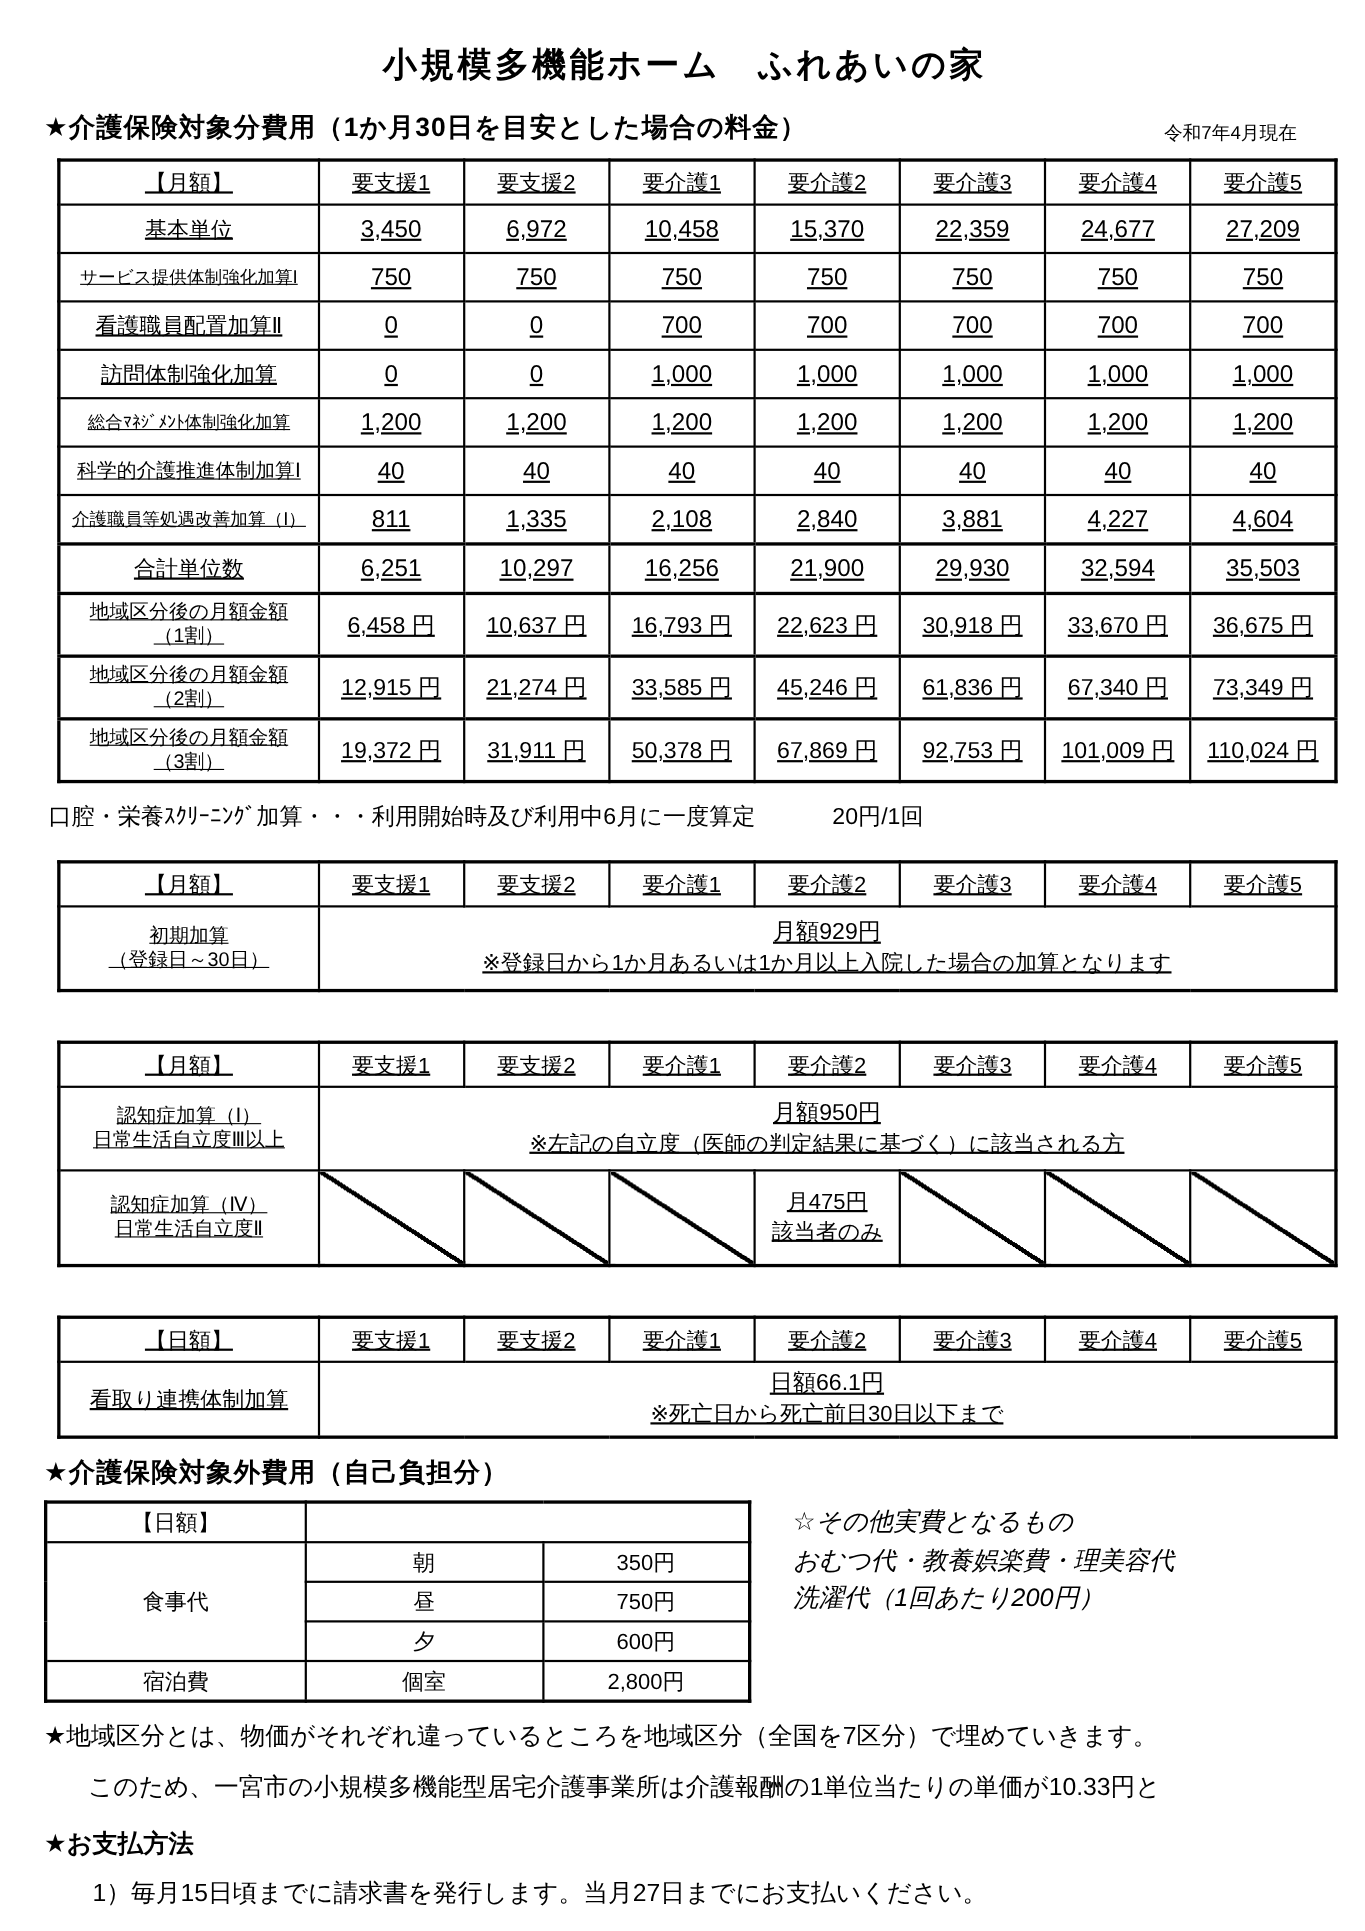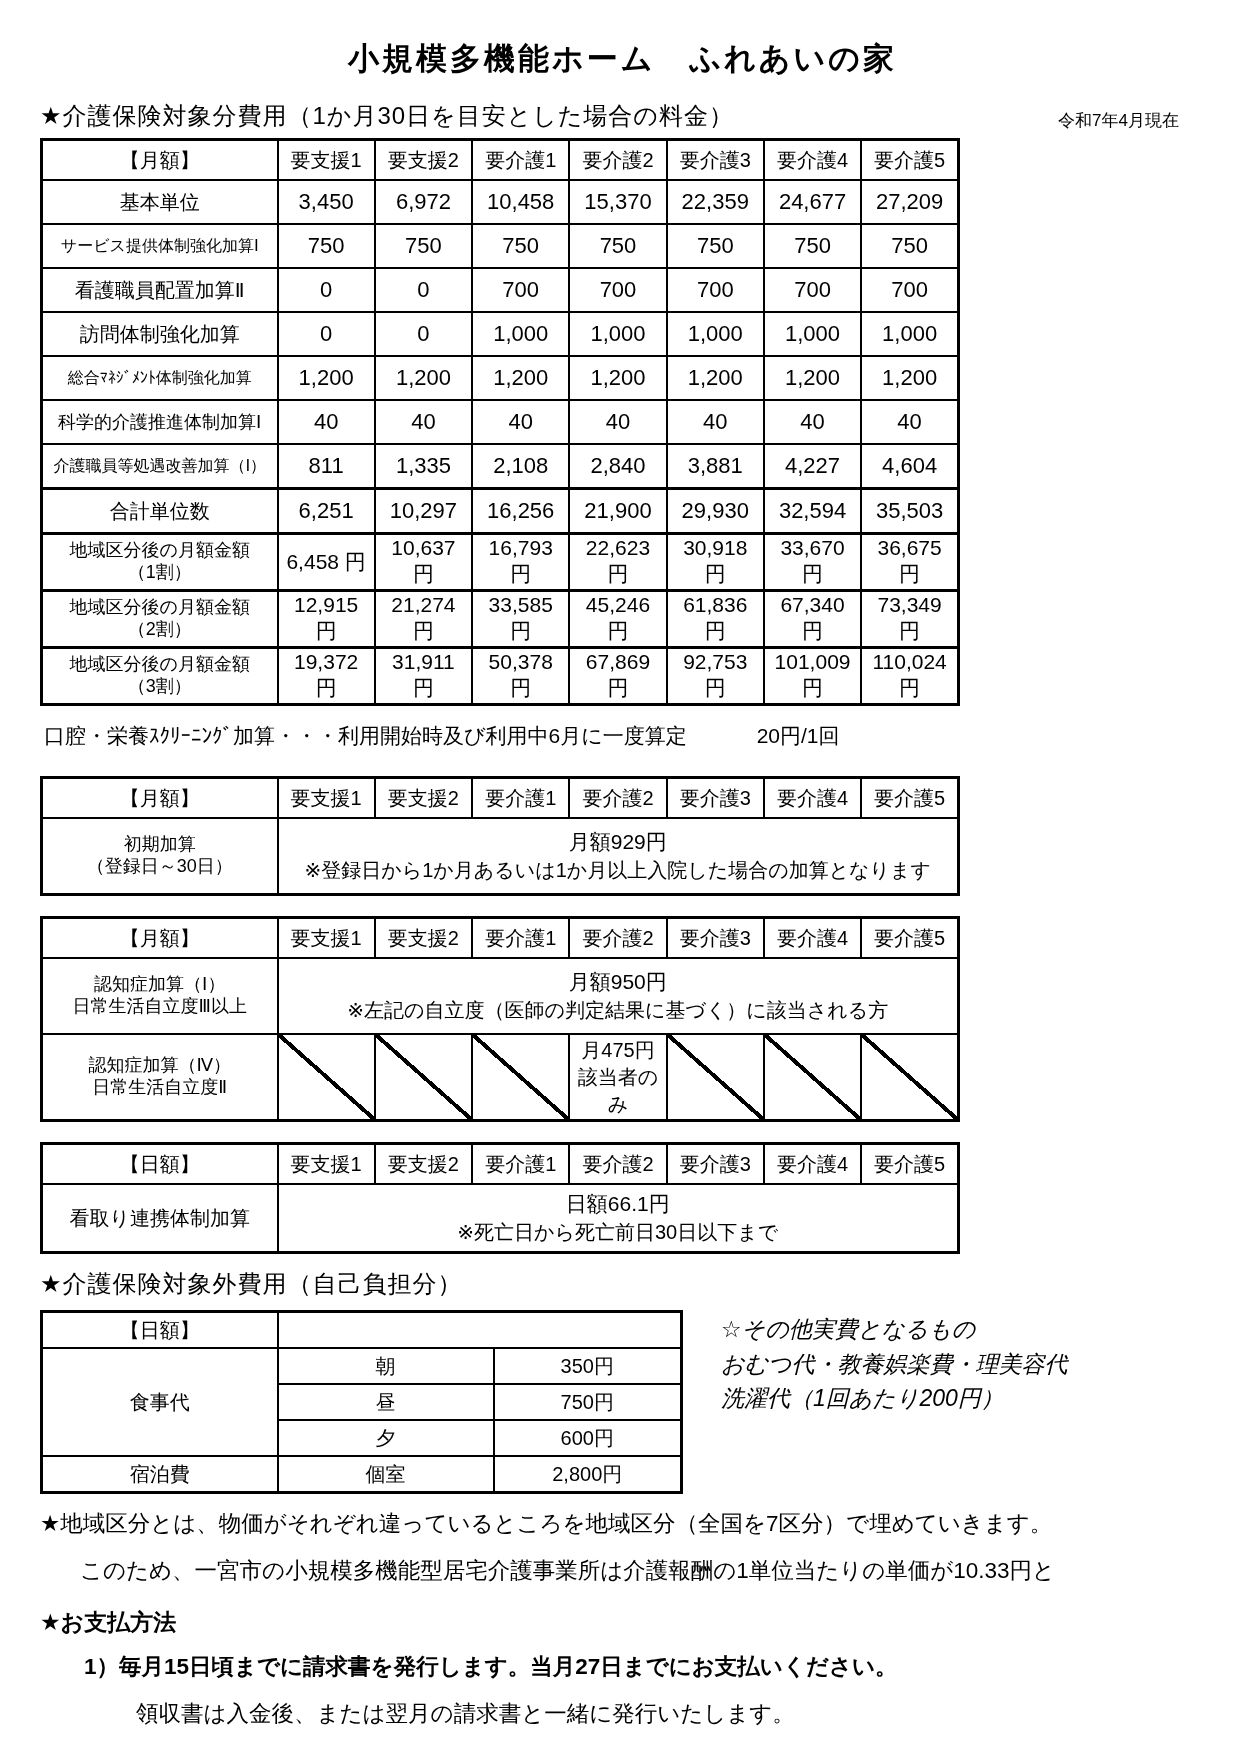--- a/index.html
+++ b/index.html
@@ -5,25 +5,25 @@
   html,body { margin:0; padding:0; background:#fff; color:#000;
     font-family:"Liberation Sans","DejaVu Sans",sans-serif; }
   .page { width:1241px; min-height:1755px; box-sizing:border-box;
     padding:26px 36px 40px 40px; background:#fff; }
 
   .doc-title { text-align:center; font-size:31px; font-weight:bold;
     letter-spacing:3px; margin:12px 0 20px 0; }
 
   .sec-head { display:flex; justify-content:space-between; align-items:flex-end;
     margin:4px 0 6px 0; }
-  .sec-head .h { font-size:24px; font-weight:normal; letter-spacing:1px; }
+  .sec-head .h { font-size:24px; font-weight:bold; letter-spacing:1px; }
   .sec-head .d { font-size:17px; margin-right:26px; }
 
-  table.grid { border-collapse:collapse; width:920px; table-layout:fixed;
-    border:3px solid #000; margin:0; }
+  table.grid { border-collapse:collapse; width:1164px; table-layout:fixed;
+    border:3px solid #000; margin:12px;text-decoration:underline; }
   table.grid td { border:2px solid #000; text-align:center; vertical-align:middle;
     padding:1px 3px; overflow:hidden; }
   .hdr td { font-size:20px; height:36px; }
   td.lbl { font-size:20px; }
   td.lbl.sm { font-size:16px; }
   td.lbl.md { font-size:18px; }
   td.num { font-size:22px; height:40px; }
   tr.heavy td { border-top:3px solid #000; }
   td.yen { font-size:21px; text-align:right; padding-right:5px; height:52px; }
   td.lbl2 { font-size:18px; line-height:1.2; }
@@ -48,21 +48,21 @@
     border:3px solid #000; }
   table.mealgrid td { border:2px solid #000; text-align:center;
     vertical-align:middle; font-size:20px; height:32px; padding:1px 3px; }
   .other-costs { margin-left:38px; font-size:23px; line-height:1.5;
     padding-top:2px; }
   .other-costs div { white-space:nowrap;font-style:italic; }
 
   .footnotes { margin-top:18px; font-size:22.5px; line-height:1.1; }
   .footnotes .ln { margin:0 0 22px 0; }
   .ind1 { padding-left:40px; }
-  .ind2 { padding-left:44px;font-weight:bold; }
+  .ind2 { padding-left:44px; }
   .ind3 { padding-left:96px; }
   .pay-head { font-size:23px; font-weight:bold; margin:26px 0 20px 0; }
 </style>
 </head>
 <body>
 
 <div class="page">
 
   <div class="doc-title">小規模多機能ホーム　ふれあいの家</div>
 

